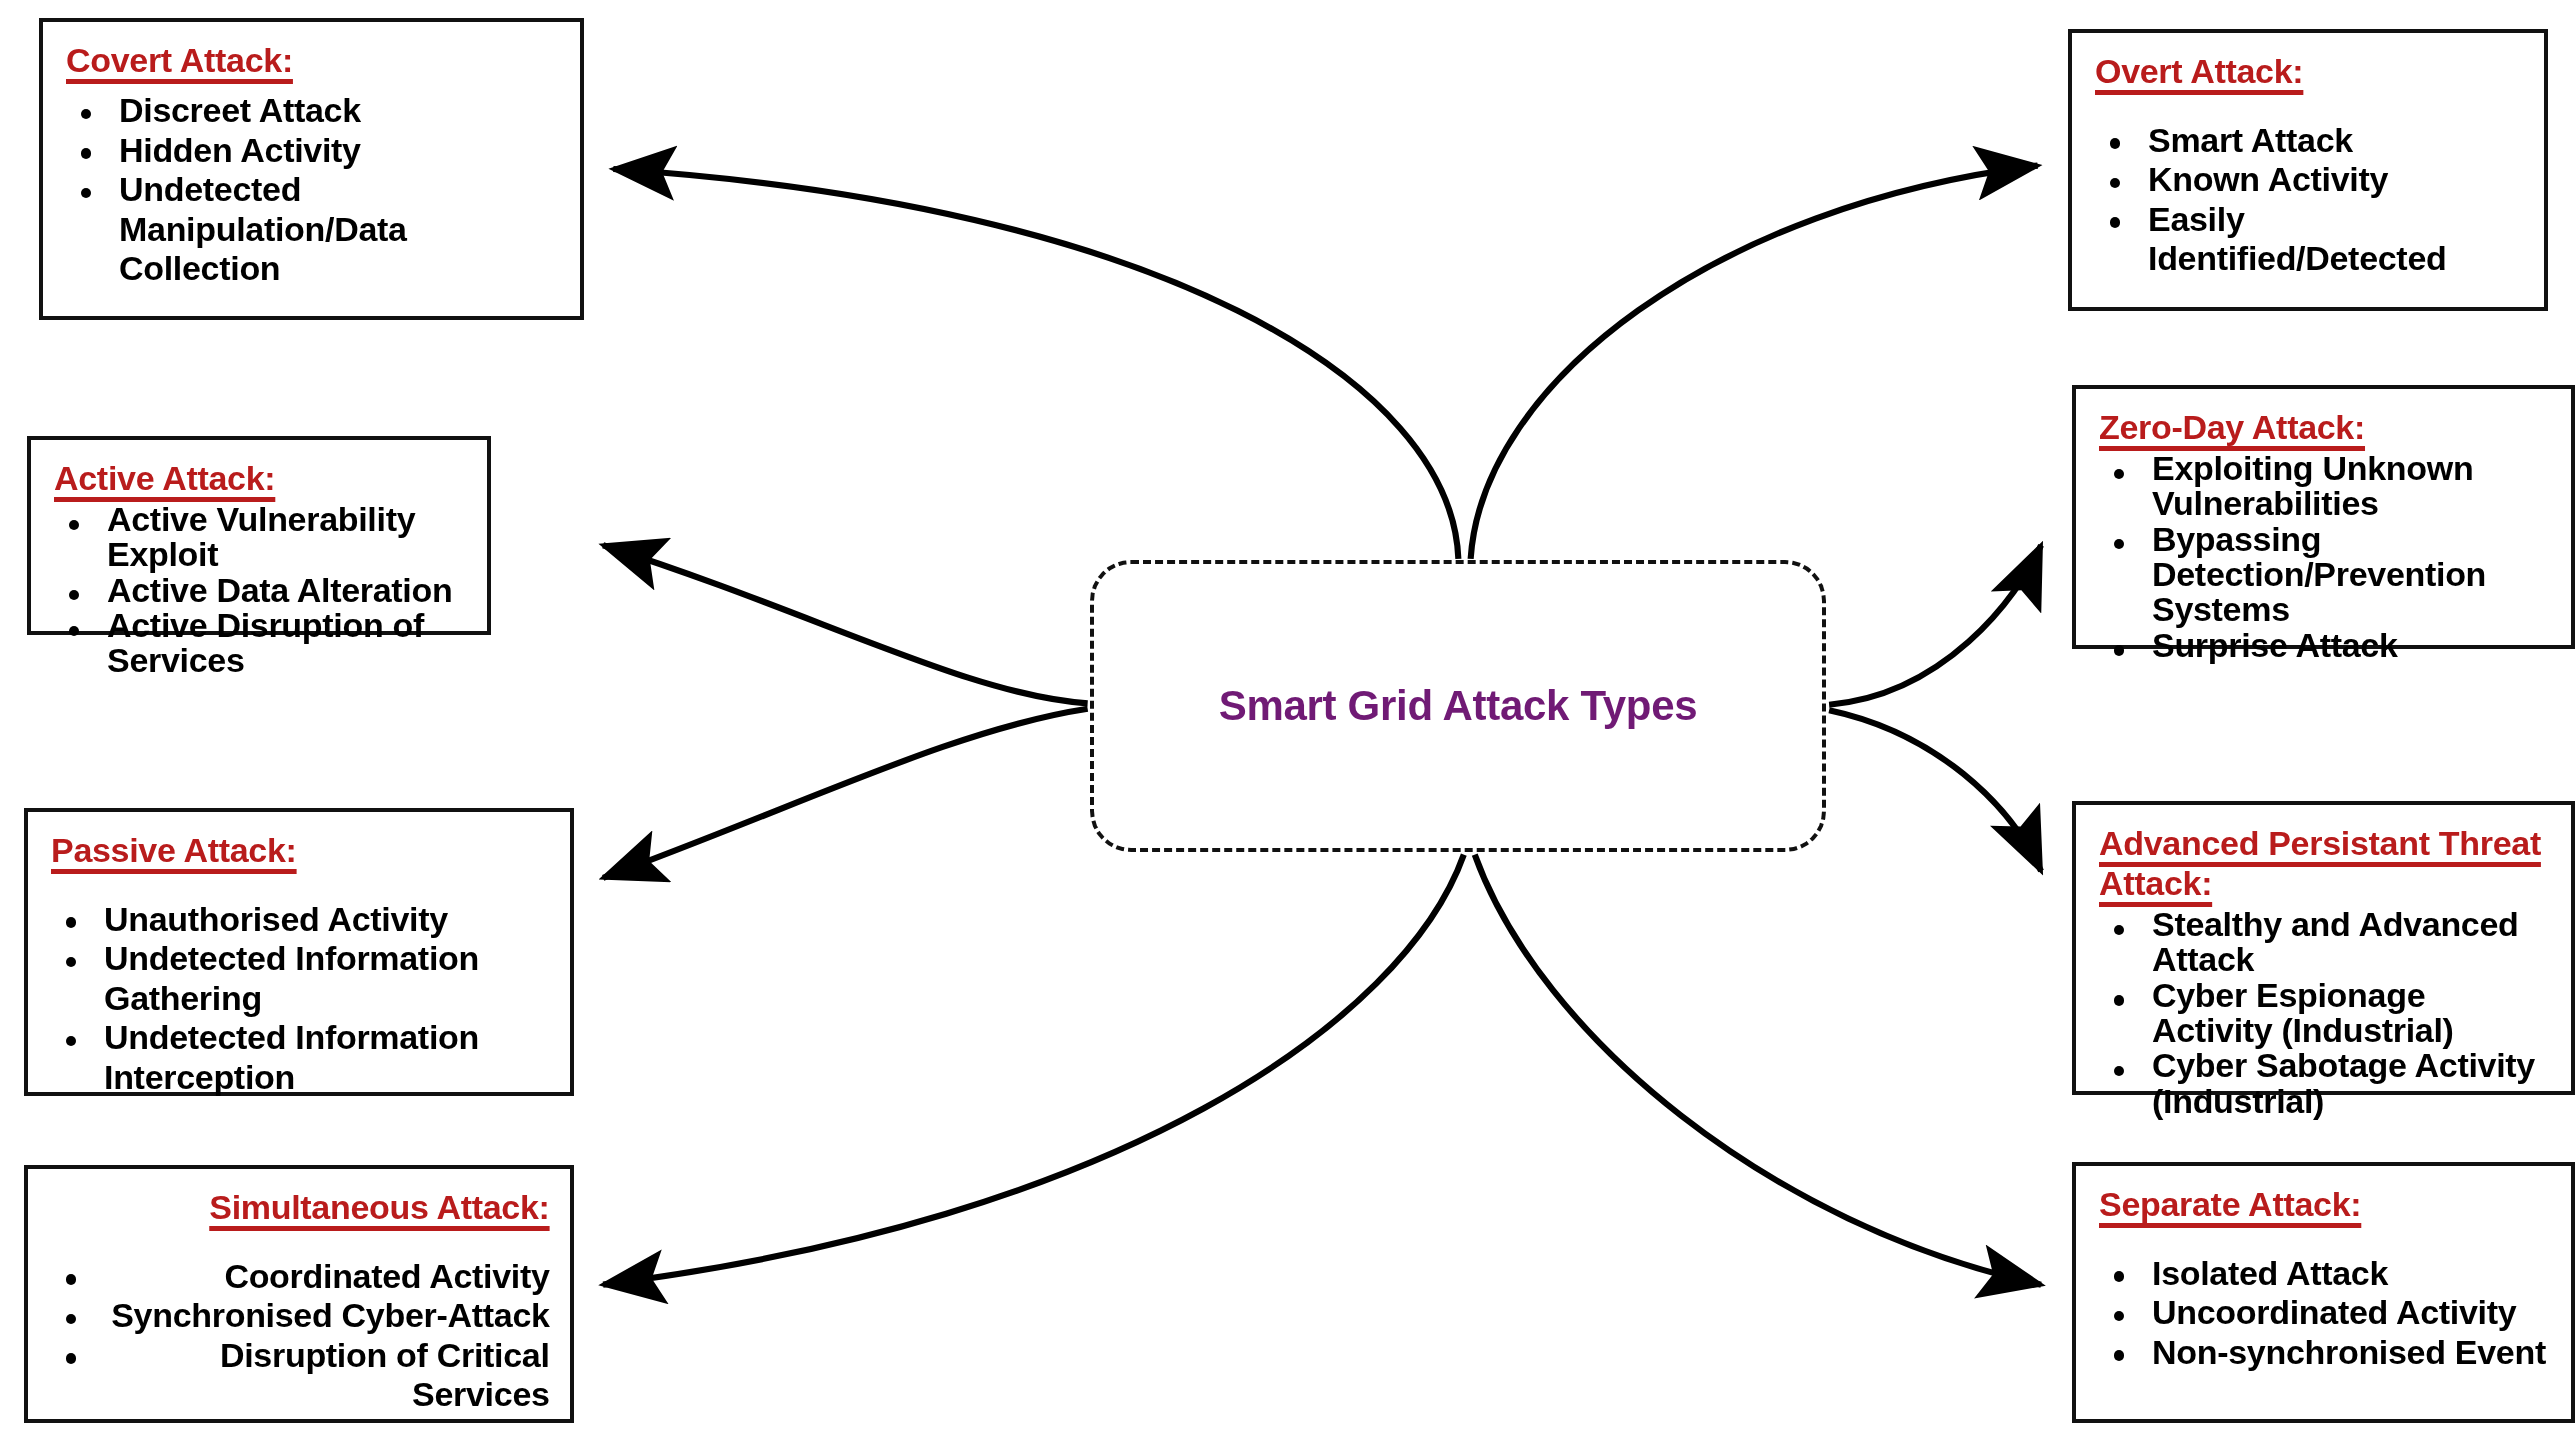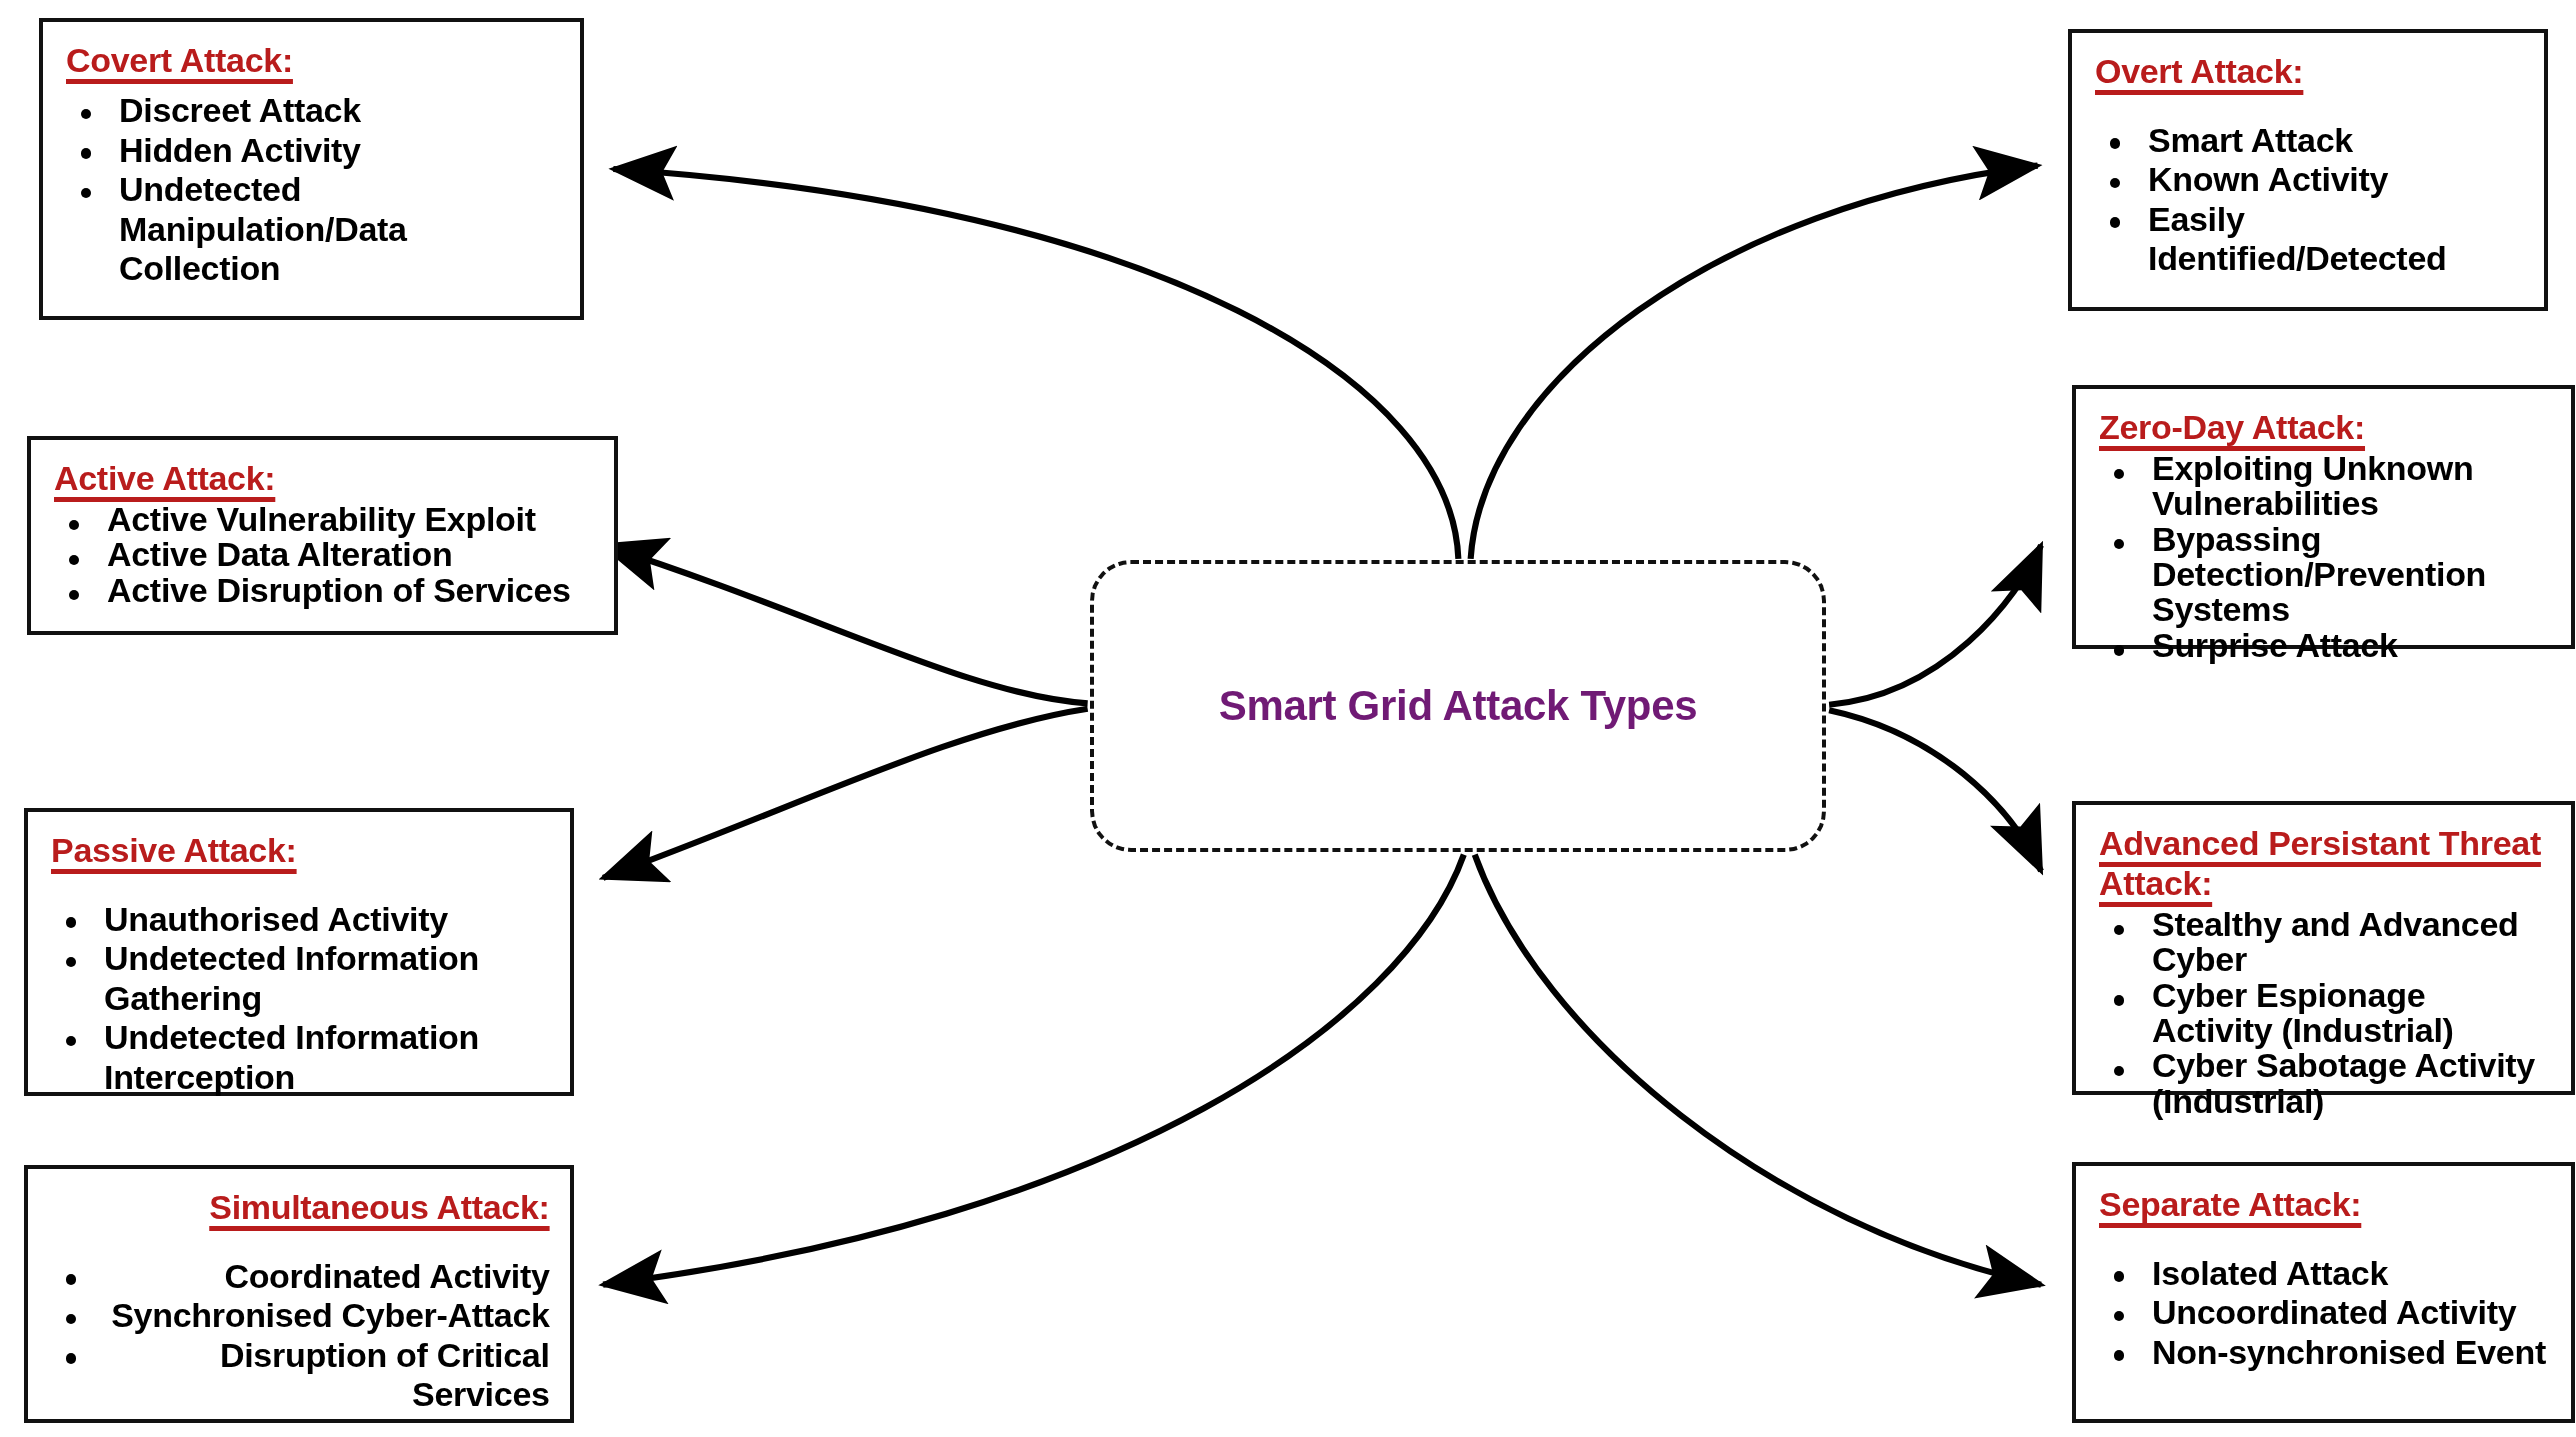--- a/index.html
+++ b/index.html
@@ -72,21 +72,21 @@
   }
 
   
   .gap-top-lg .node-list { margin-top: 30px; }
   .gap-top-md .node-list { }
   .gap-top-sm .node-list { margin-top: 11px; }
   .tight .node-list li { line-height: 1.04; }
 
   
   #box-covert       { left: 39px;   top: 18.4px;   width: 545px;  height: 302px; }
-  #box-active       { left: 27px;   top: 436px;  width: 591px;  height: 199px; }
+  #box-active       { left: 27px;   top: 436px;  width: 464px;  height: 199px; }
   #box-passive      { left: 24px;   top: 808px; width: 550px;  height: 288px; }
   #box-simultaneous { left: 24px;   top: 1165px; width: 550px;  height: 258px; text-align: right; }
   #box-overt        { left: 2068px; top: 29px;   width: 480px;  height: 282px; }
   #box-zeroday      { left: 2072px; top: 385px;  width: 503px;  height: 264px; }
   #box-apt          { left: 2072px; top: 801px; width: 503px;  height: 294px; }
   #box-separate     { left: 2072px; top: 1162px; width: 503px;  height: 261px; }
 
   
   #hub {
     position: absolute;
@@ -207,21 +207,21 @@
         <li>Bypassing Detection/Prevention Systems</li>
         <li>Surprise Attack</li>
       </ul>
     </div>
   </div>
 
   <div class="node-box" id="box-apt">
     <div class="node-inner gap-top-md tight">
       <div class="node-title">Advanced Persistant Threat Attack:</div>
       <ul class="node-list">
-        <li>Stealthy and Advanced Cyber</li>
+        <li>Stealthy and Advanced Attack</li>
         <li>Cyber Espionage Activity (Industrial)</li>
         <li>Cyber Sabotage Activity (Industrial)</li>
       </ul>
     </div>
   </div>
 
   <div class="node-box" id="box-separate">
     <div class="node-inner gap-top-lg">
       <div class="node-title">Separate Attack:</div>
       <ul class="node-list">

